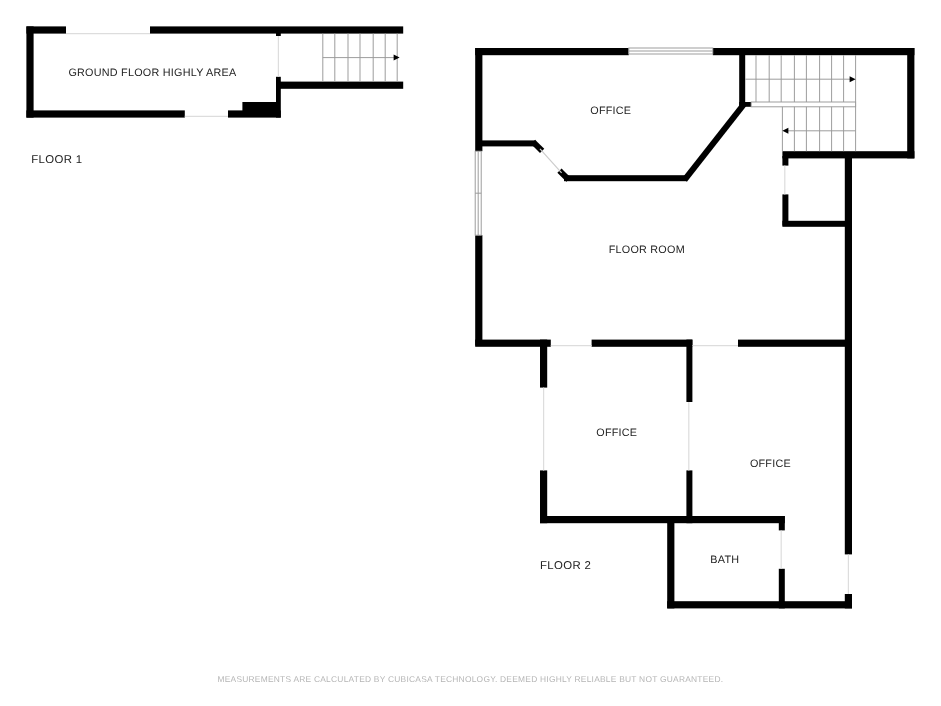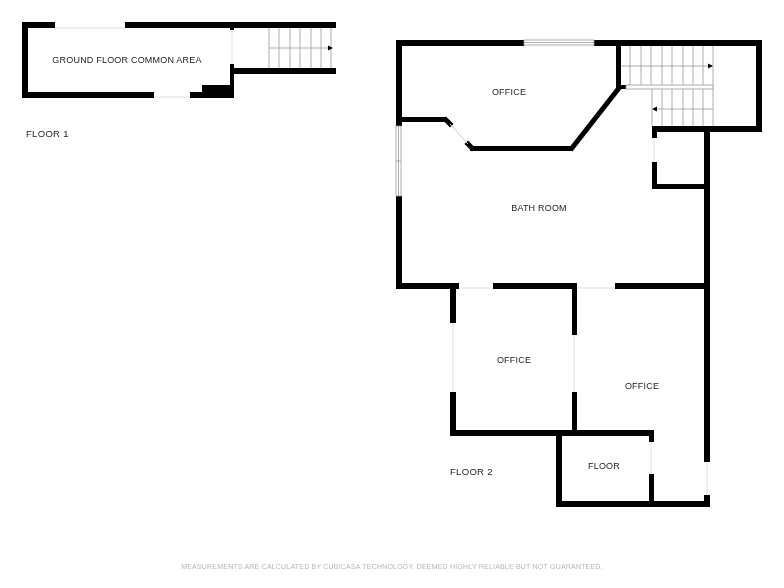--- a/index.html
+++ b/index.html
@@ -145,23 +145,23 @@
     <line x1="672" y1="89" x2="672" y2="126"></line>
     <line x1="683" y1="89" x2="683" y2="126"></line>
     <line x1="693" y1="89" x2="693" y2="126"></line>
     <line x1="703" y1="89" x2="703" y2="126"></line>
     <line x1="656" y1="109" x2="713" y2="109"></line>
   </g>
   <polygon points="713,66 708,63.5 708,68.5" fill="#000"></polygon>
   <polygon points="652,109 657,106.5 657,111.5" fill="#000"></polygon>
 </svg>
 
-<div class="lbl" style="left:127px; top:60px;">GROUND FLOOR COMMON AREA</div>
+<div class="lbl" style="left:127px; top:60px;">GROUND FLOOR HIGHLY AREA</div>
 <div class="floor-lbl" style="left:26px; top:128px;">FLOOR 1</div>
 
 <div class="lbl" style="left:509px; top:92px;">OFFICE</div>
-<div class="lbl" style="left:539px; top:208px;">BATH ROOM</div>
+<div class="lbl" style="left:539px; top:208px;">FLOOR ROOM</div>
 <div class="lbl" style="left:514px; top:360px;">OFFICE</div>
 <div class="lbl" style="left:642px; top:386px;">OFFICE</div>
-<div class="lbl" style="left:604px; top:466px;">FLOOR</div>
+<div class="lbl" style="left:604px; top:466px;">BATH</div>
 <div class="floor-lbl" style="left:450px; top:466px;">FLOOR 2</div>
 
 <div class="disclaimer">MEASUREMENTS ARE CALCULATED BY CUBICASA TECHNOLOGY. DEEMED HIGHLY RELIABLE BUT NOT GUARANTEED.</div>
 
 </body></html>

